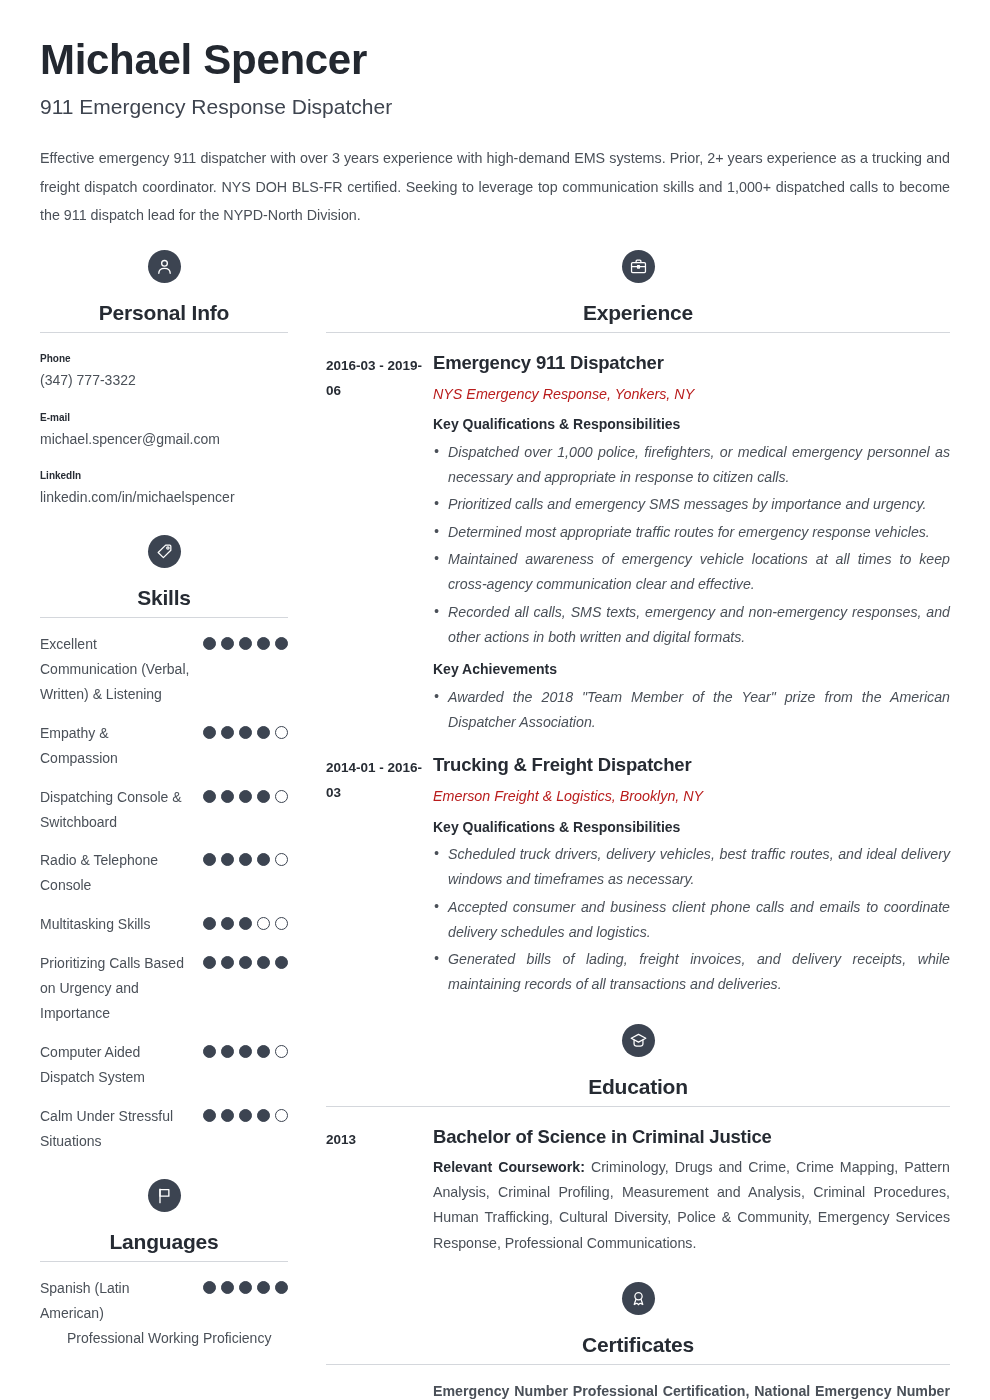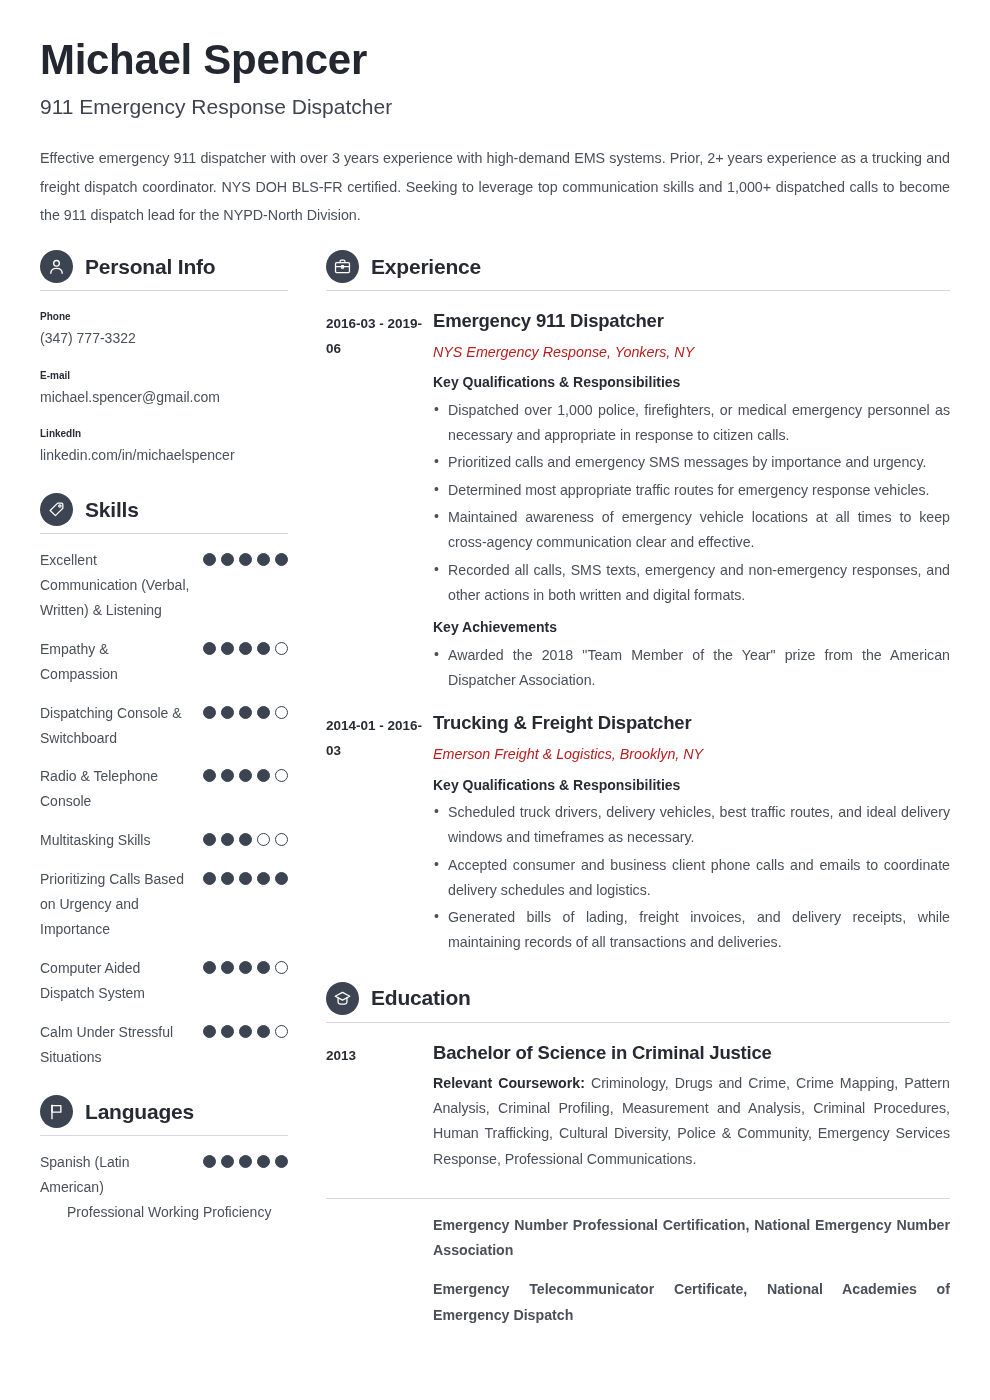--- a/index.html
+++ b/index.html
@@ -41,22 +41,23 @@
   
   .columns { display: flex; margin-top: 20px; }
   .col-left  { width: 248px; flex: 0 0 248px; }
   .col-right { flex: 1 1 auto; margin-left: 38px; }
 
   
   .section { margin-bottom: 4px; }
   .sec-head {
     display: flex;
     align-items: center;
-    gap: 12px;
+    gap: 18px;
     padding-bottom: 7px;
+    flex-direction: column;
   }
   .sec-icon {
     width: 33px; height: 33px;
     flex: 0 0 33px;
     border-radius: 50%;
     background: #3c4451;
     display: flex; align-items: center; justify-content: center;
   }
   .sec-icon svg { width: 19px; height: 19px; display: block; }
   .sec-title {
@@ -125,20 +126,21 @@
   }
   ul.bullets { list-style: none; margin-top: 4px; }
   ul.bullets li {
     position: relative;
     padding-left: 15px;
     font-size: 14.2px;
     line-height: 1.78;
     color: #4a5058;
     text-align: justify;
     margin-top: 2px;
+    font-style: italic;
   }
   ul.bullets li::before {
     content: "\2022";
     position: absolute; left: 1px; top: -1px;
     color: #4a5058; font-size: 14px;
   }
   .coursework {
     font-size: 14.2px; line-height: 1.78; color: #4a5058;
     text-align: justify; margin-top: 6px;
   }
@@ -396,20 +398,30 @@
                 <div class="entry-title">Bachelor of Science in Criminal Justice</div>
                 <div class="coursework"><b>Relevant Coursework: </b>Criminology, Drugs and Crime, Crime Mapping, Pattern Analysis, Criminal Profiling, Measurement and Analysis, Criminal Procedures, Human Trafficking, Cultural Diversity, Police &amp; Community, Emergency Services Response, Professional Communications.</div>
               </div>
             </div>
           </div>
       </div>
 
       <div class="gap-md"></div>
 
       <div class="section">
+        <div class="sec-head">
+          <span class="sec-icon">
+            <svg viewBox="0 0 24 24" fill="none" stroke="#ffffff" stroke-width="1.6" stroke-linecap="round" stroke-linejoin="round">
+              <circle cx="12" cy="9.2" r="4.6"></circle>
+              <path d="M8.7 13.2 6.6 19.6l3.3-1.6 2.1 1.6"></path>
+              <path d="M15.3 13.2l2.1 6.4-3.3-1.6-2.1 1.6"></path>
+            </svg>
+          </span>
+          <span class="sec-title">Certificates</span>
+        </div>
         <div class="sec-rule"></div>
         <div class="cert-list" id="certificates-list">
             <div class="cert-item">
               <div class="cert-spacer"></div>
               <div class="cert-text">Emergency Number Professional Certification, National Emergency Number Association</div>
             </div>
             <div class="cert-item">
               <div class="cert-spacer"></div>
               <div class="cert-text">Emergency Telecommunicator Certificate, National Academies of Emergency Dispatch</div>
             </div>

